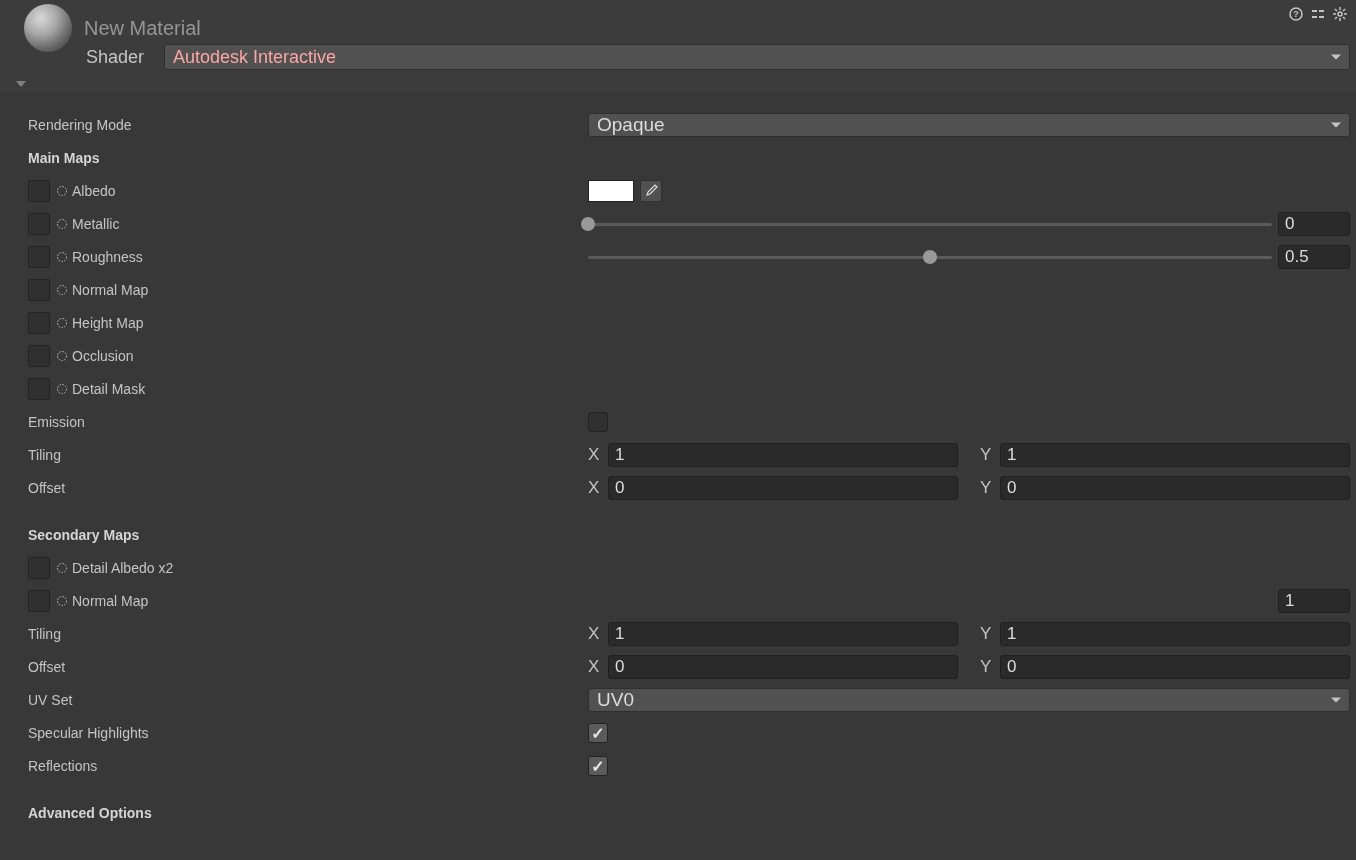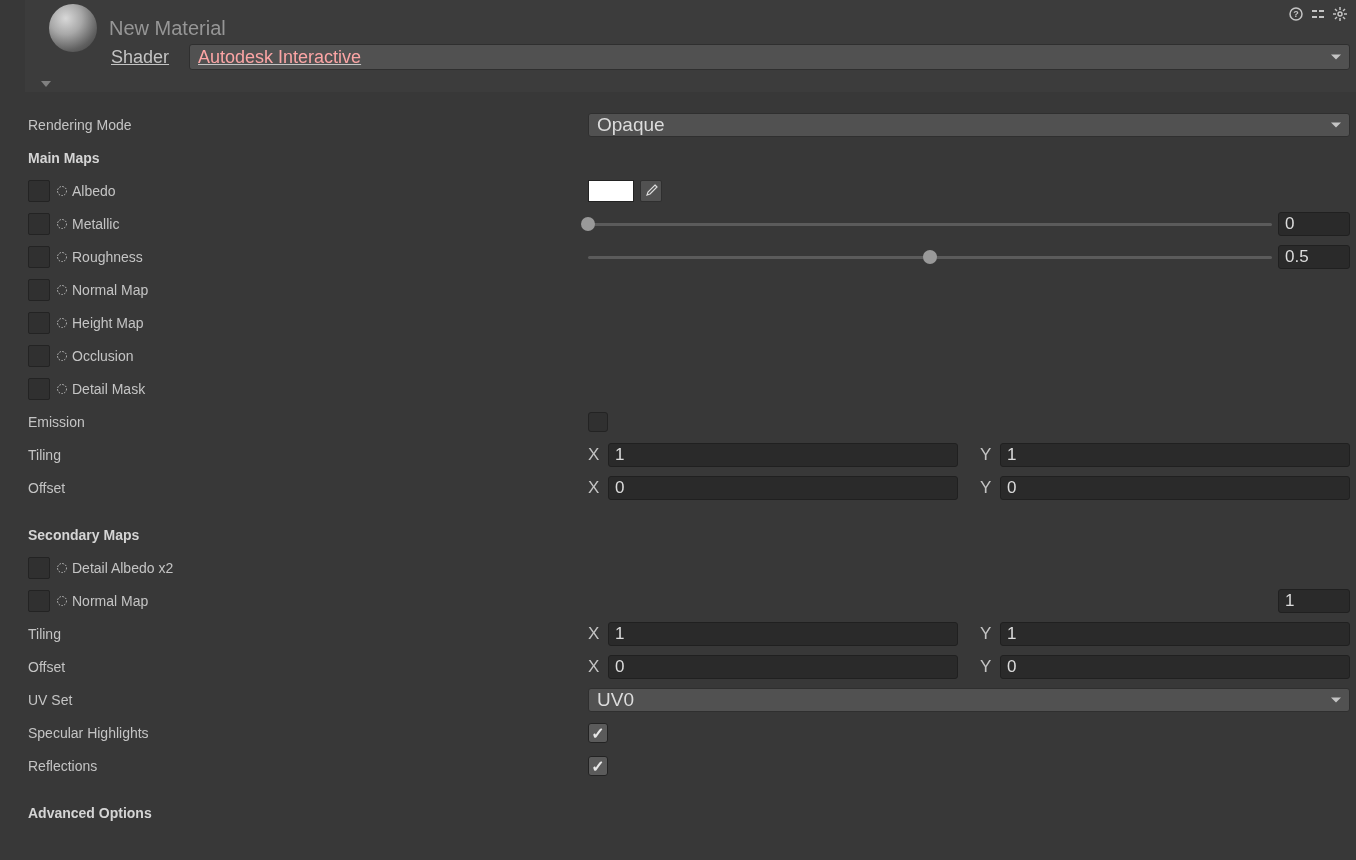--- a/index.html
+++ b/index.html
@@ -9,21 +9,20 @@
     font-family: -apple-system, BlinkMacSystemFont, "Segoe UI", Arial, sans-serif;
     font-size: 16px;
     width: 1356px;
     height: 860px;
     overflow: hidden;
   }
   .header {
     background: #3c3c3c;
     padding: 2px 6px 0px 6px;
     position: relative;
-    margin-left: 25px;
   }
   .title-row {
     display: flex;
     align-items: center;
     padding-top: 2px;
   }
   .material-preview {
     width: 48px;
     height: 48px;
     border-radius: 50%;
@@ -52,21 +51,20 @@
     justify-content:center;
     font-size:14px;
     cursor:pointer;
   }
   .shader-row {
     display: flex;
     align-items: center;
     margin-top: -8px;
     padding-left: 80px;
     padding-bottom: 6px;
-    text-decoration: underline;
   }
   .shader-label {
     width: 78px;
     color: #c4c4c4;
     font-size: 18px;
   }
   .shader-dropdown {
     flex: 1;
     background: #515151;
     border: 1px solid #2f2f2f;

